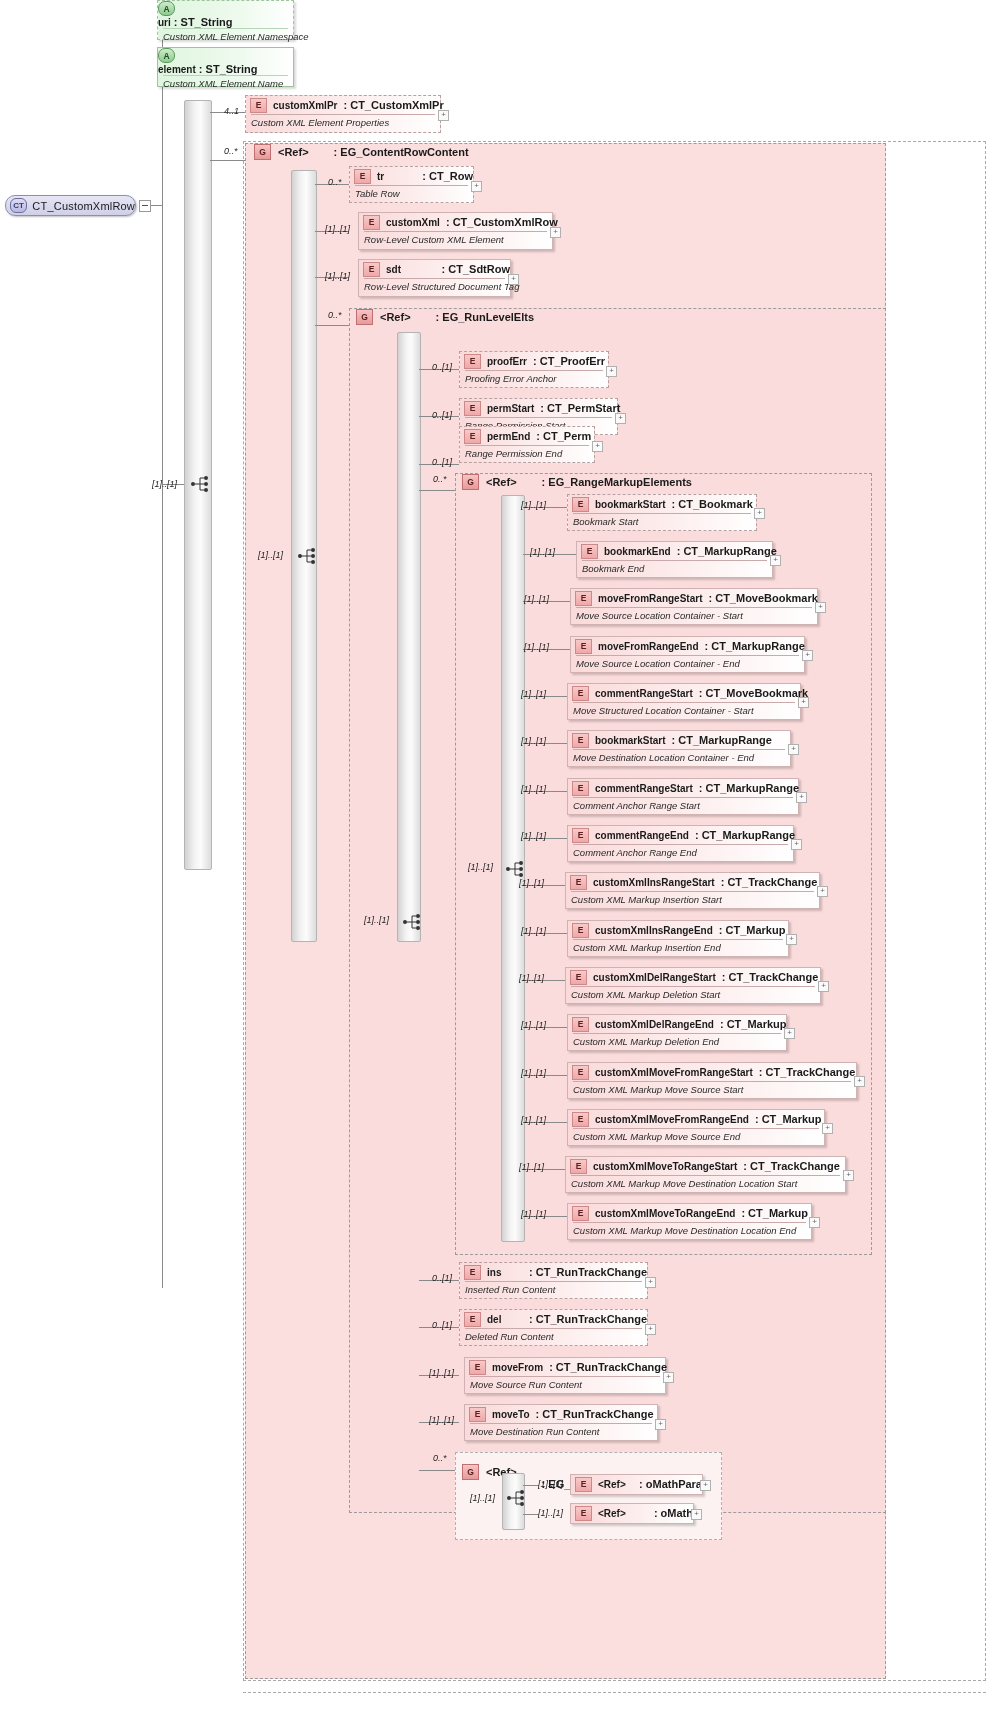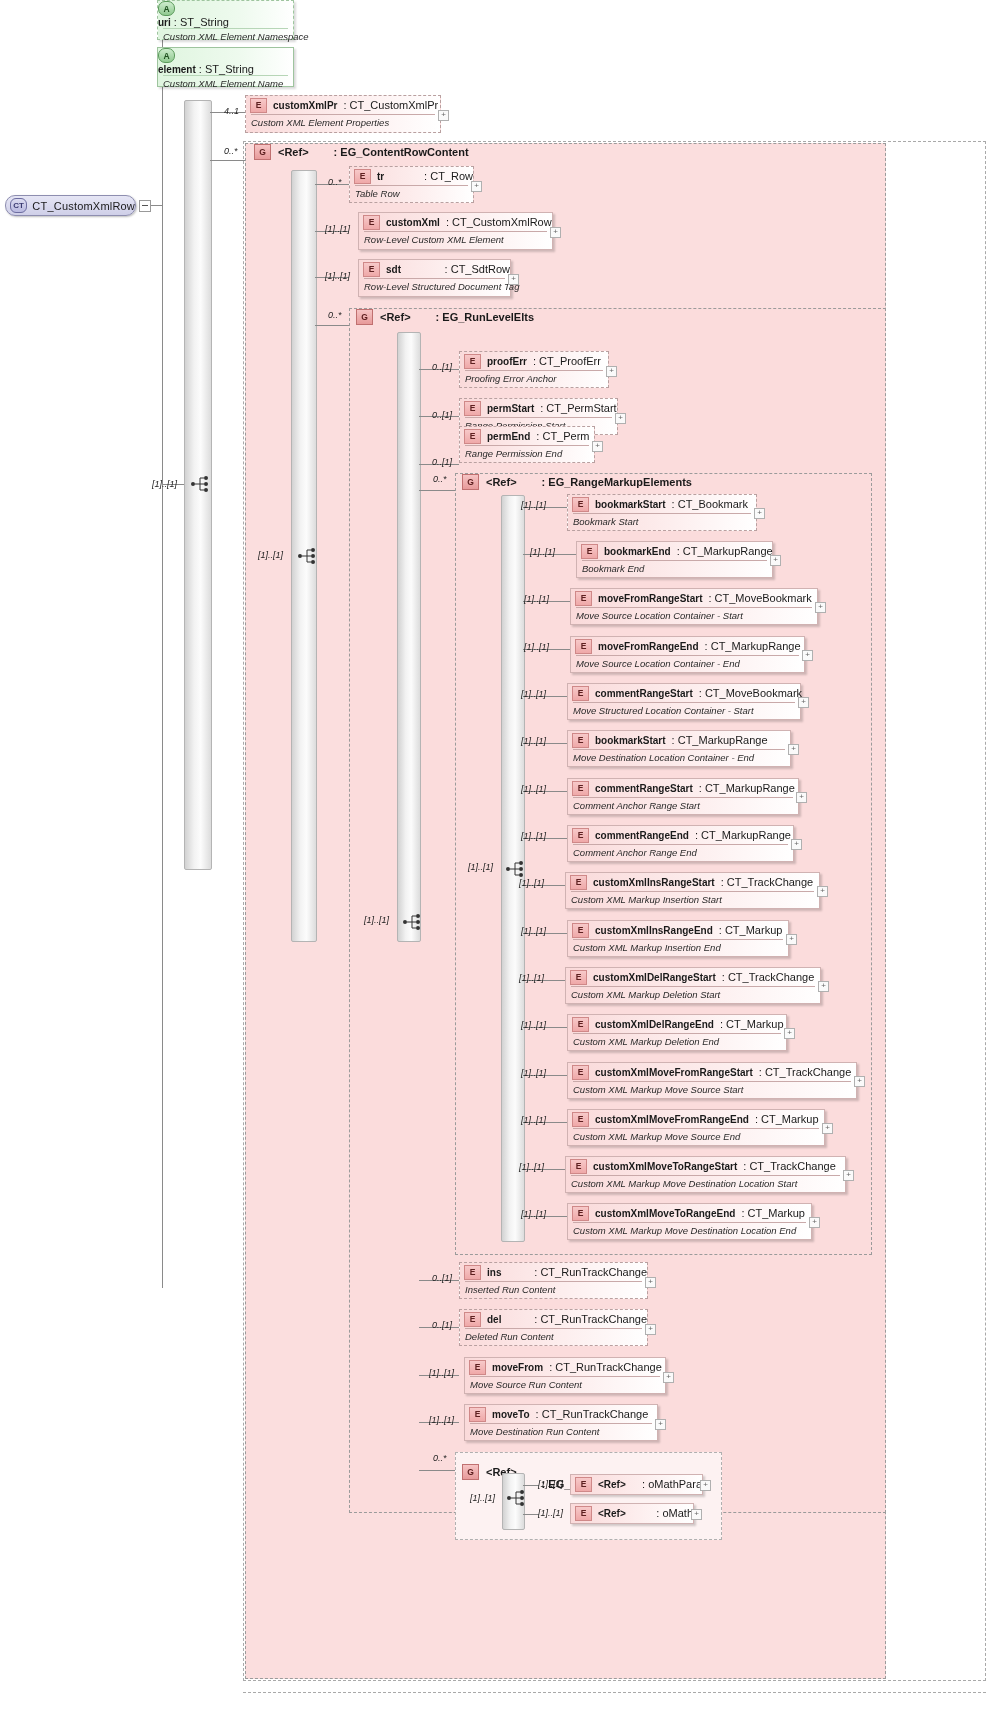--- a/index.html
+++ b/index.html
@@ -67,21 +67,21 @@
   .node .row1{
     display:flex;align-items:center;height:18px;padding-left:4px;gap:6px;
   }
   .e-badge{
     width:15px;height:13px;border:1px solid #cf8888;
     background:linear-gradient(#f7c9c9,#efa8a8);
     font-size:8.5px;font-weight:bold;color:#5d2020;
     display:flex;align-items:center;justify-content:center;flex:none;
   }
   .nname{font-weight:bold;font-size:10px;white-space:nowrap;}
-  .ntype{font-weight:normal;font-size:11px;white-space:nowrap;}
+  .ntype{font-weight:bold;font-size:11px;white-space:nowrap;}
   .node .sep{height:1px;background:#c9a9a9;margin:0 5px;}
   .ndesc{
     font-style:italic;font-size:9.5px;color:#2a2a2a;padding:2px 0 0 5px;white-space:nowrap;
   }
   .plusbox{
     position:absolute;width:9px;height:9px;border:1px solid #b0b0b0;background:#fafafa;
     font-size:8px;line-height:7px;text-align:center;color:#666;
   }
 
   

